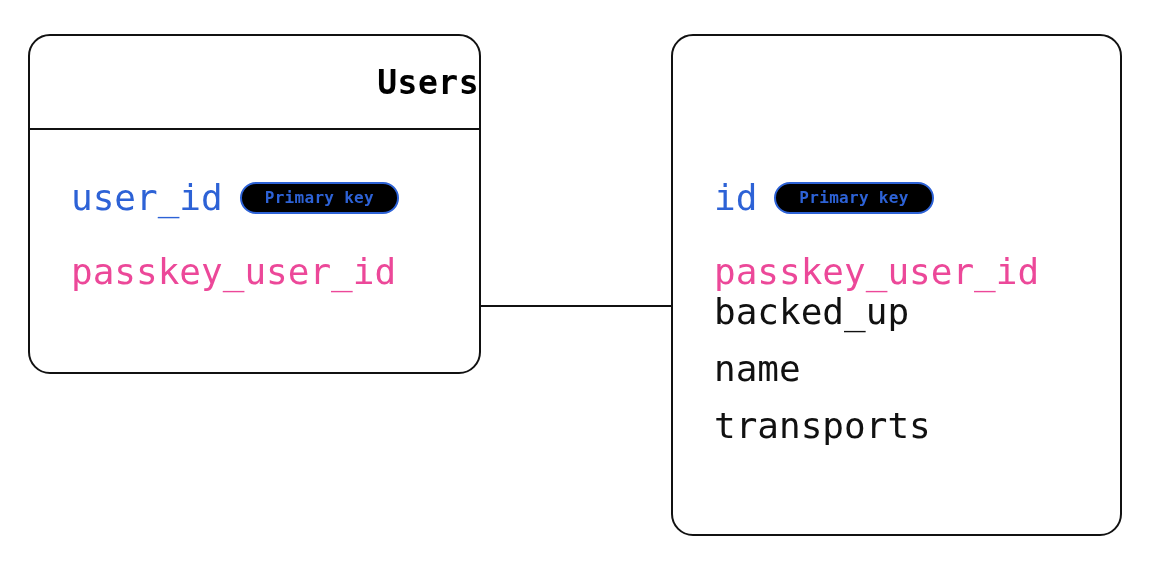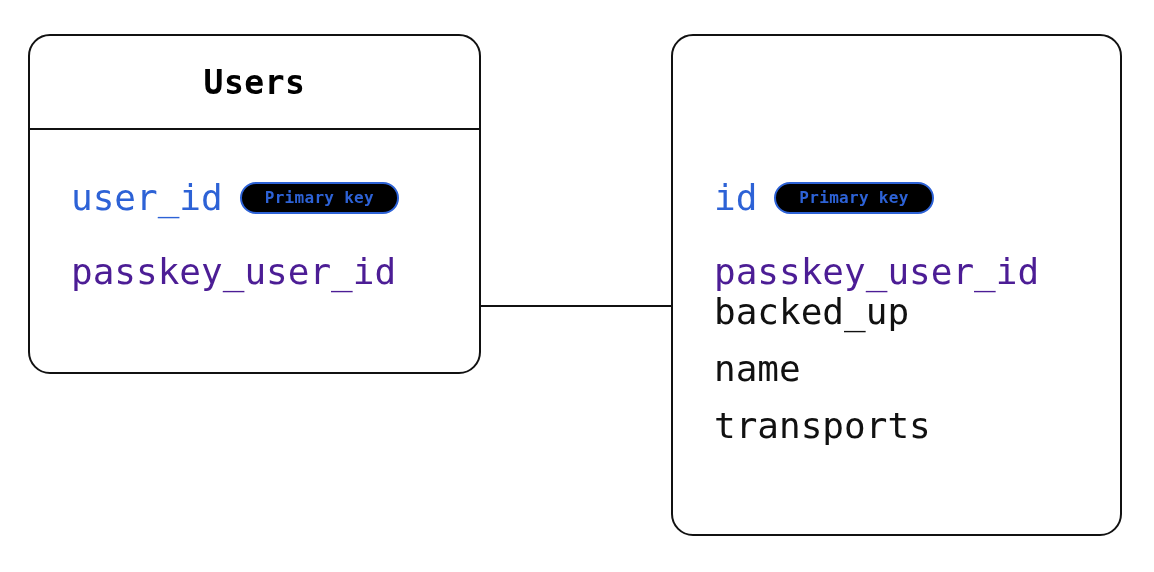--- a/index.html
+++ b/index.html
@@ -47,21 +47,21 @@
   }
 
   .entity-header {
     position: absolute;
     left: 0;
     right: 0;
     top: 0;
     height: 92px;
     display: flex;
     align-items: center;
-    justify-content: center;
+    justify-content: flex-end;
     border-bottom: 2px solid #111111;
   }
 
   .entity-title {
     font-family: "DejaVu Sans Mono", "Liberation Mono", monospace;
     font-weight: bold;
     font-size: 33px;
     letter-spacing: 0.5px;
     color: #000000;
     white-space: nowrap;
@@ -87,21 +87,21 @@
 
   .field-name {
     font-family: "DejaVu Sans Mono", "Liberation Mono", monospace;
     font-size: 36px;
     line-height: 1;
     white-space: nowrap;
   }
 
   .field-name.color-default { color: #111111; }
   .field-name.color-blue    { color: #2d62d6; }
-  .field-name.color-orange  { color: #4c1d95; margin-top: 34px; }
+  .field-name.color-orange  { color: #ec4899; margin-top: 34px; }
 
   
   .pk-badge {
     display: inline-flex;
     align-items: center;
     justify-content: center;
     box-sizing: border-box;
     height: 32px;
     padding: 0 23px;
     border: 2px solid #2d62d6;

